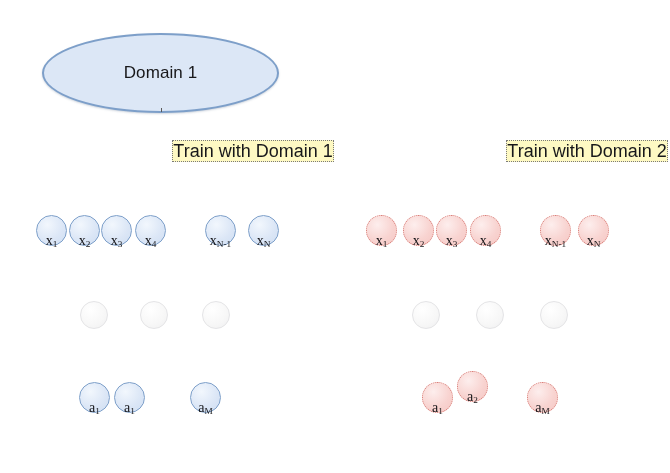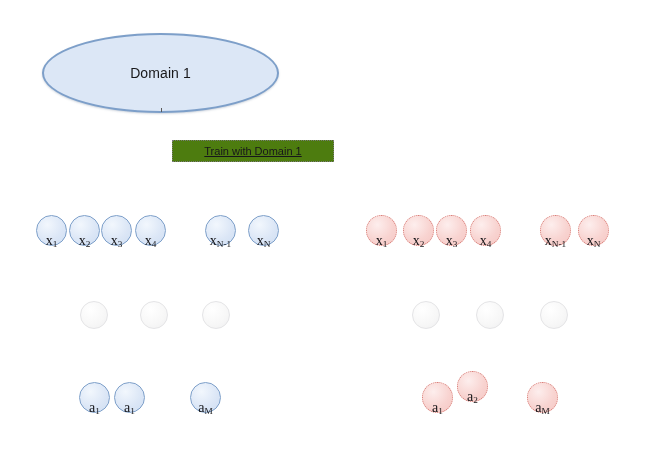--- a/index.html
+++ b/index.html
@@ -22,21 +22,21 @@
   }
 
   
   .domain-ellipse {
     position: absolute;
     display: flex;
     align-items: center;
     justify-content: center;
     border-radius: 50%;
     box-sizing: border-box;
-    font-size: 14px;
+    font-size: 17px;
     color: #18181a;
     letter-spacing: 0.1px;
   }
   .domain-ellipse.blue {
     background: #dce7f6;
     border: 2.5px solid #7d9fc9;
     box-shadow: 0 1px 2px rgba(90,110,140,0.28);
   }
   .domain-ellipse.pink {
     background: #f8d4d1;
@@ -48,30 +48,29 @@
     bottom: -1px;
     width: 1px;
     height: 4px;
     background: #5a5a5a;
   }
 
   
   .train-label {
     position: absolute;
     box-sizing: border-box;
-    background: #4d7c0f;
+    background: #fef9c3;
     border: 1px dotted #7a7a7a;
     color: #17171a;
-    font-size: 11px;
+    font-size: 18px;
     display: flex;
     align-items: center;
     justify-content: center;
     padding: 2px 7px;
     white-space: nowrap;
-    text-decoration: underline;
   }
 
   
   .node {
     position: absolute;
     box-sizing: border-box;
     border-radius: 50%;
     display: flex;
     align-items: center;
     justify-content: center;
@@ -134,20 +133,21 @@
     <div class="node plain" style="left: 202px; top: 301px; width: 28px; height: 28px;"></div>
     <div class="node blue" style="left: 79px; top: 382px; width: 31px; height: 31px;">
       <span class="lbl">a<sub>1</sub></span>
     </div>
     <div class="node blue" style="left: 114px; top: 382px; width: 31px; height: 31px;">
       <span class="lbl">a<sub>1</sub></span>
     </div>
     <div class="node blue" style="left: 190px; top: 382px; width: 31px; height: 31px;">
       <span class="lbl">a<sub>M</sub></span>
     </div>
+    <div class="train-label" style="left: 506px; top: 140px; width: 162px; height: 22px;">Train with Domain 2</div>
     <div class="node pink" style="left: 366px; top: 215px; width: 31px; height: 31px;">
       <span class="lbl">x<sub>1</sub></span>
     </div>
     <div class="node pink" style="left: 403px; top: 215px; width: 31px; height: 31px;">
       <span class="lbl">x<sub>2</sub></span>
     </div>
     <div class="node pink" style="left: 436px; top: 215px; width: 31px; height: 31px;">
       <span class="lbl">x<sub>3</sub></span>
     </div>
     <div class="node pink" style="left: 470px; top: 215px; width: 31px; height: 31px;">

